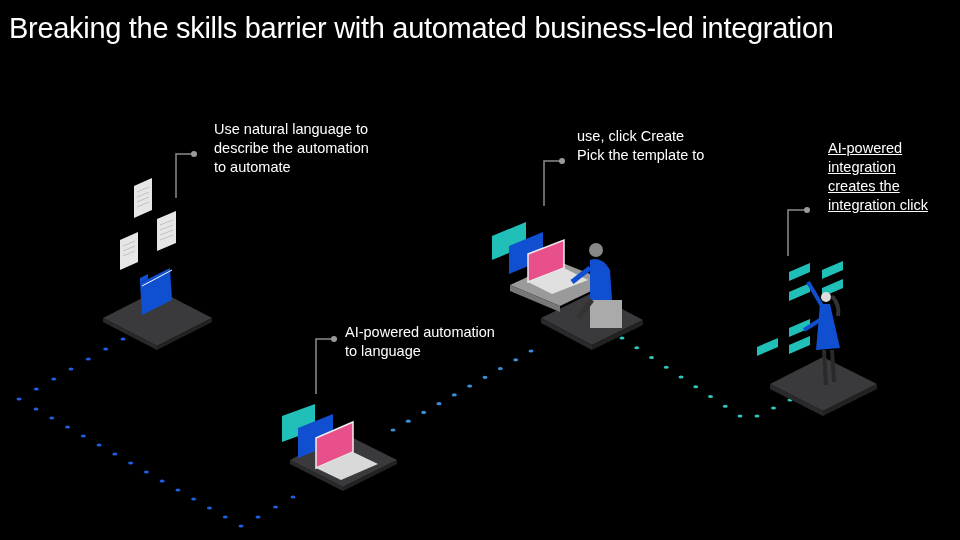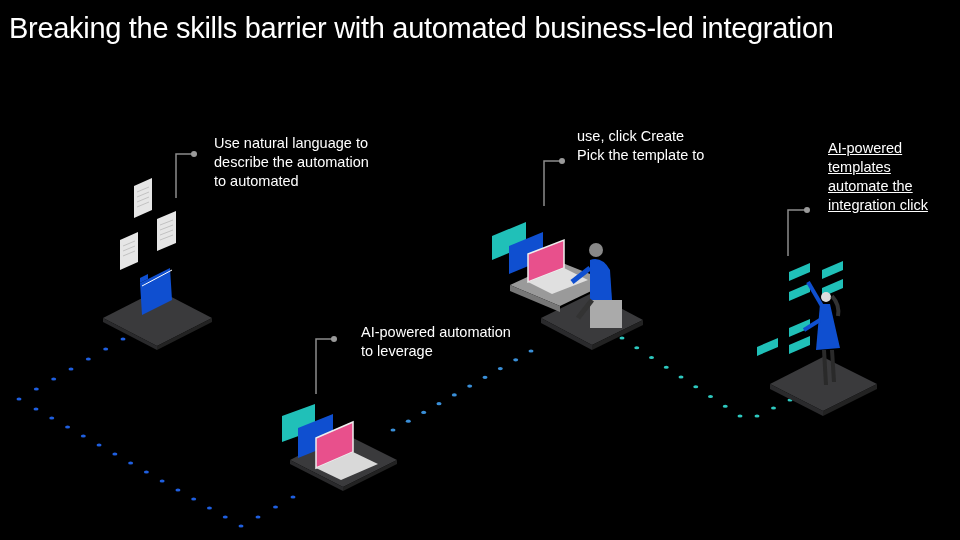--- a/index.html
+++ b/index.html
@@ -152,31 +152,31 @@
     <polyline points="788,256 788,210 806,210"></polyline>
   </g>
   <g fill="#9a9a9a">
     <circle cx="194" cy="154" r="3"></circle>
     <circle cx="334" cy="339" r="3"></circle>
     <circle cx="562" cy="161" r="3"></circle>
     <circle cx="807" cy="210" r="3"></circle>
   </g>
 </svg>
 
-<div class="step-text" style="left:214px;top:134px;">
+<div class="step-text" style="left:214px;top:120px;">
   <div>Use natural language to</div>
   <div>describe the  automation</div>
-  <div>to automated</div>
+  <div>to automate</div>
 </div>
-<div class="step-text" style="left:345px;top:323px;margin-left:16px;">
+<div class="step-text" style="left:345px;top:323px;">
   <div>AI-powered automation</div>
-  <div>to leverage</div>
+  <div>to language</div>
 </div>
 <div class="step-text" style="left:577px;top:127px;">
   <div>use, click Create</div>
   <div>Pick the template to</div>
 </div>
 <div class="step-text" style="left:828px;top:139px;text-decoration:underline;">
   <div>AI-powered</div>
-  <div>templates</div>
-  <div>automate the</div>
+  <div>integration</div>
+  <div>creates the</div>
   <div>integration click</div>
 </div>
 
 </body></html>

